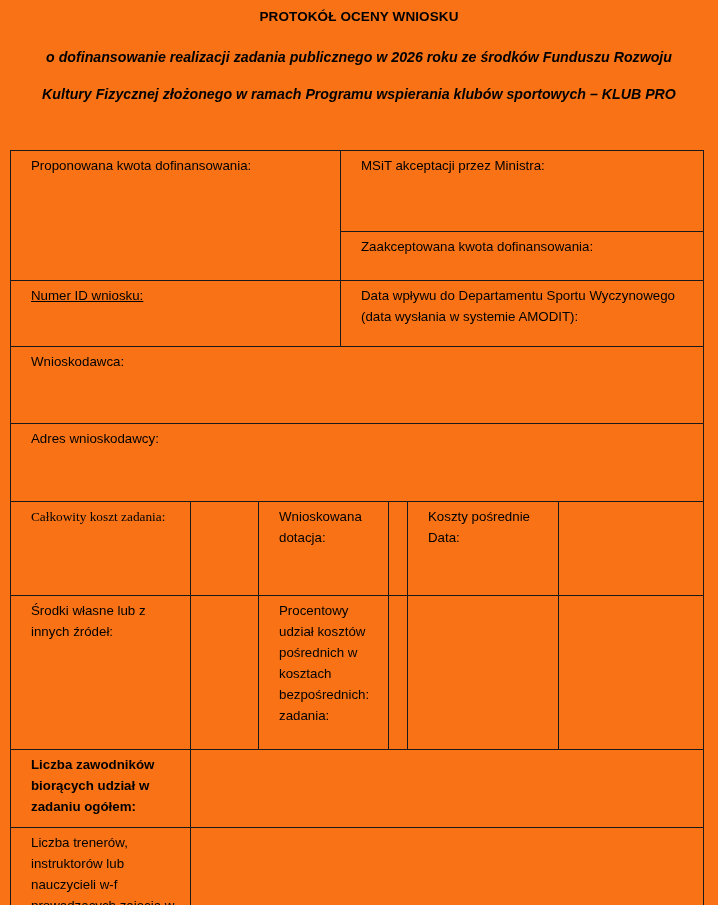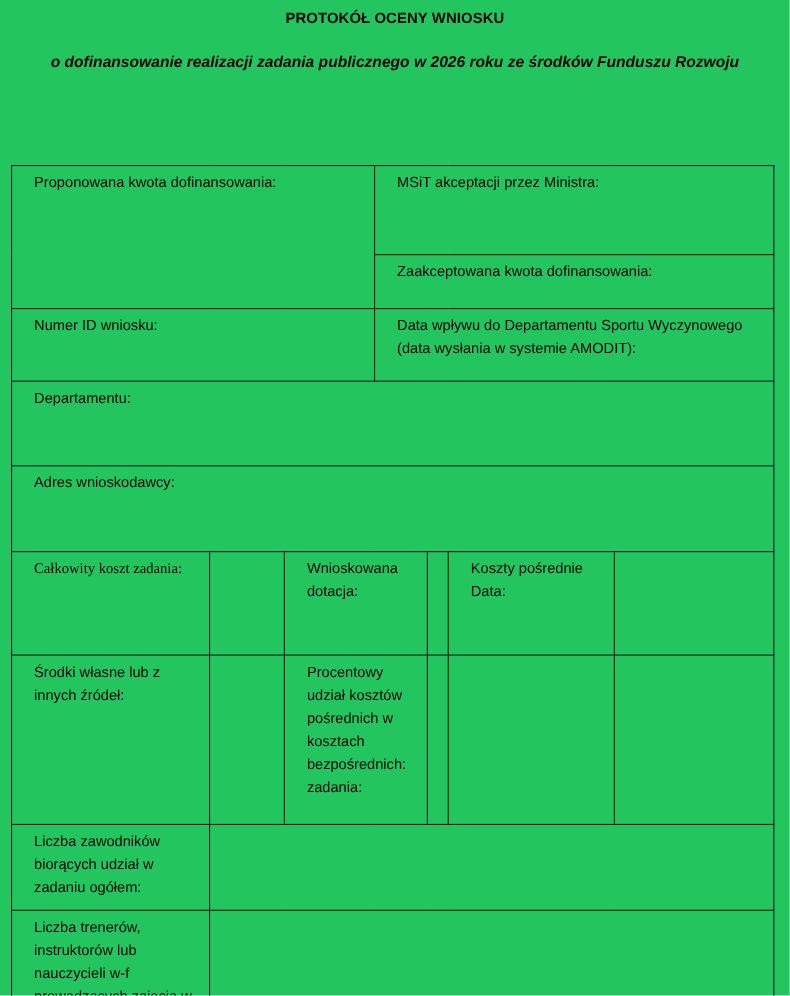--- a/index.html
+++ b/index.html
@@ -11,21 +11,21 @@
     width: 718px;
     height: 905px;
     font-family: "Liberation Sans", sans-serif;
     color: #000000;
     overflow: hidden;
   }
   .page {
     position: relative;
     width: 718px;
     height: 905px;
-    background: #22c55e;
+    background: #f97316;
   }
 
   
   .title-block {
     position: absolute;
     left: 0;
     top: 0;
     width: 718px;
     padding-top: 7px;
     box-sizing: border-box;
@@ -76,20 +76,21 @@
   
 </style>
 </head>
 <body>
 
 <div class="page">
 
   <div class="title-block">
     <h1 class="title-main">PROTOKÓŁ OCENY WNIOSKU</h1>
     <p class="title-sub">o dofinansowanie realizacji zadania publicznego w 2026 roku ze środków Funduszu Rozwoju</p>
+    <p class="title-sub">Kultury Fizycznej złożonego w ramach Programu wspierania klubów sportowych – KLUB PRO</p>
   </div>
 
   <table class="form-table">
     <colgroup>
       <col style="width:180px">
       <col style="width:68px">
       <col style="width:82px">
       <col style="width:48px">
       <col style="width:19px">
       <col style="width:151px">
@@ -106,31 +107,31 @@
         </td>
       </tr>
 
       <tr>
         <td colspan="4" style="height:42px;">
           <span class="cell-text">Zaakceptowana kwota dofinansowania:</span>
         </td>
       </tr>
 
       <tr>
-        <td colspan="3" style="height:59px;">
+        <td colspan="3" style="height:59px;text-decoration:underline;">
           <span class="cell-text">Numer ID wniosku:</span>
         </td>
         <td colspan="4">
           <span class="cell-text">Data wpływu do Departamentu Sportu Wyczynowego (data wysłania w systemie AMODIT):</span>
         </td>
       </tr>
 
       <tr>
         <td colspan="7" style="height:70px;">
-          <span class="cell-text">Departamentu:</span>
+          <span class="cell-text">Wnioskodawca:</span>
         </td>
       </tr>
 
       <tr>
         <td colspan="7" style="height:71px;">
           <span class="cell-text">Adres wnioskodawcy:</span>
         </td>
       </tr>
 
       <tr>
@@ -169,21 +170,21 @@
         </td>
         <td>
           <span class="cell-text"></span>
         </td>
         <td>
           <span class="cell-text"></span>
         </td>
       </tr>
 
       <tr>
-        <td style="height:71px;">
+        <td style="height:71px;font-weight:bold;">
           <span class="cell-text">Liczba zawodników biorących udział w zadaniu ogółem:</span>
         </td>
         <td colspan="6">
           <span class="cell-text"></span>
         </td>
       </tr>
 
       <tr>
         <td style="height:113px;">
           <span class="cell-text">Liczba trenerów, instruktorów lub nauczycieli w-f prowadzących zajęcia w klubach:</span>

